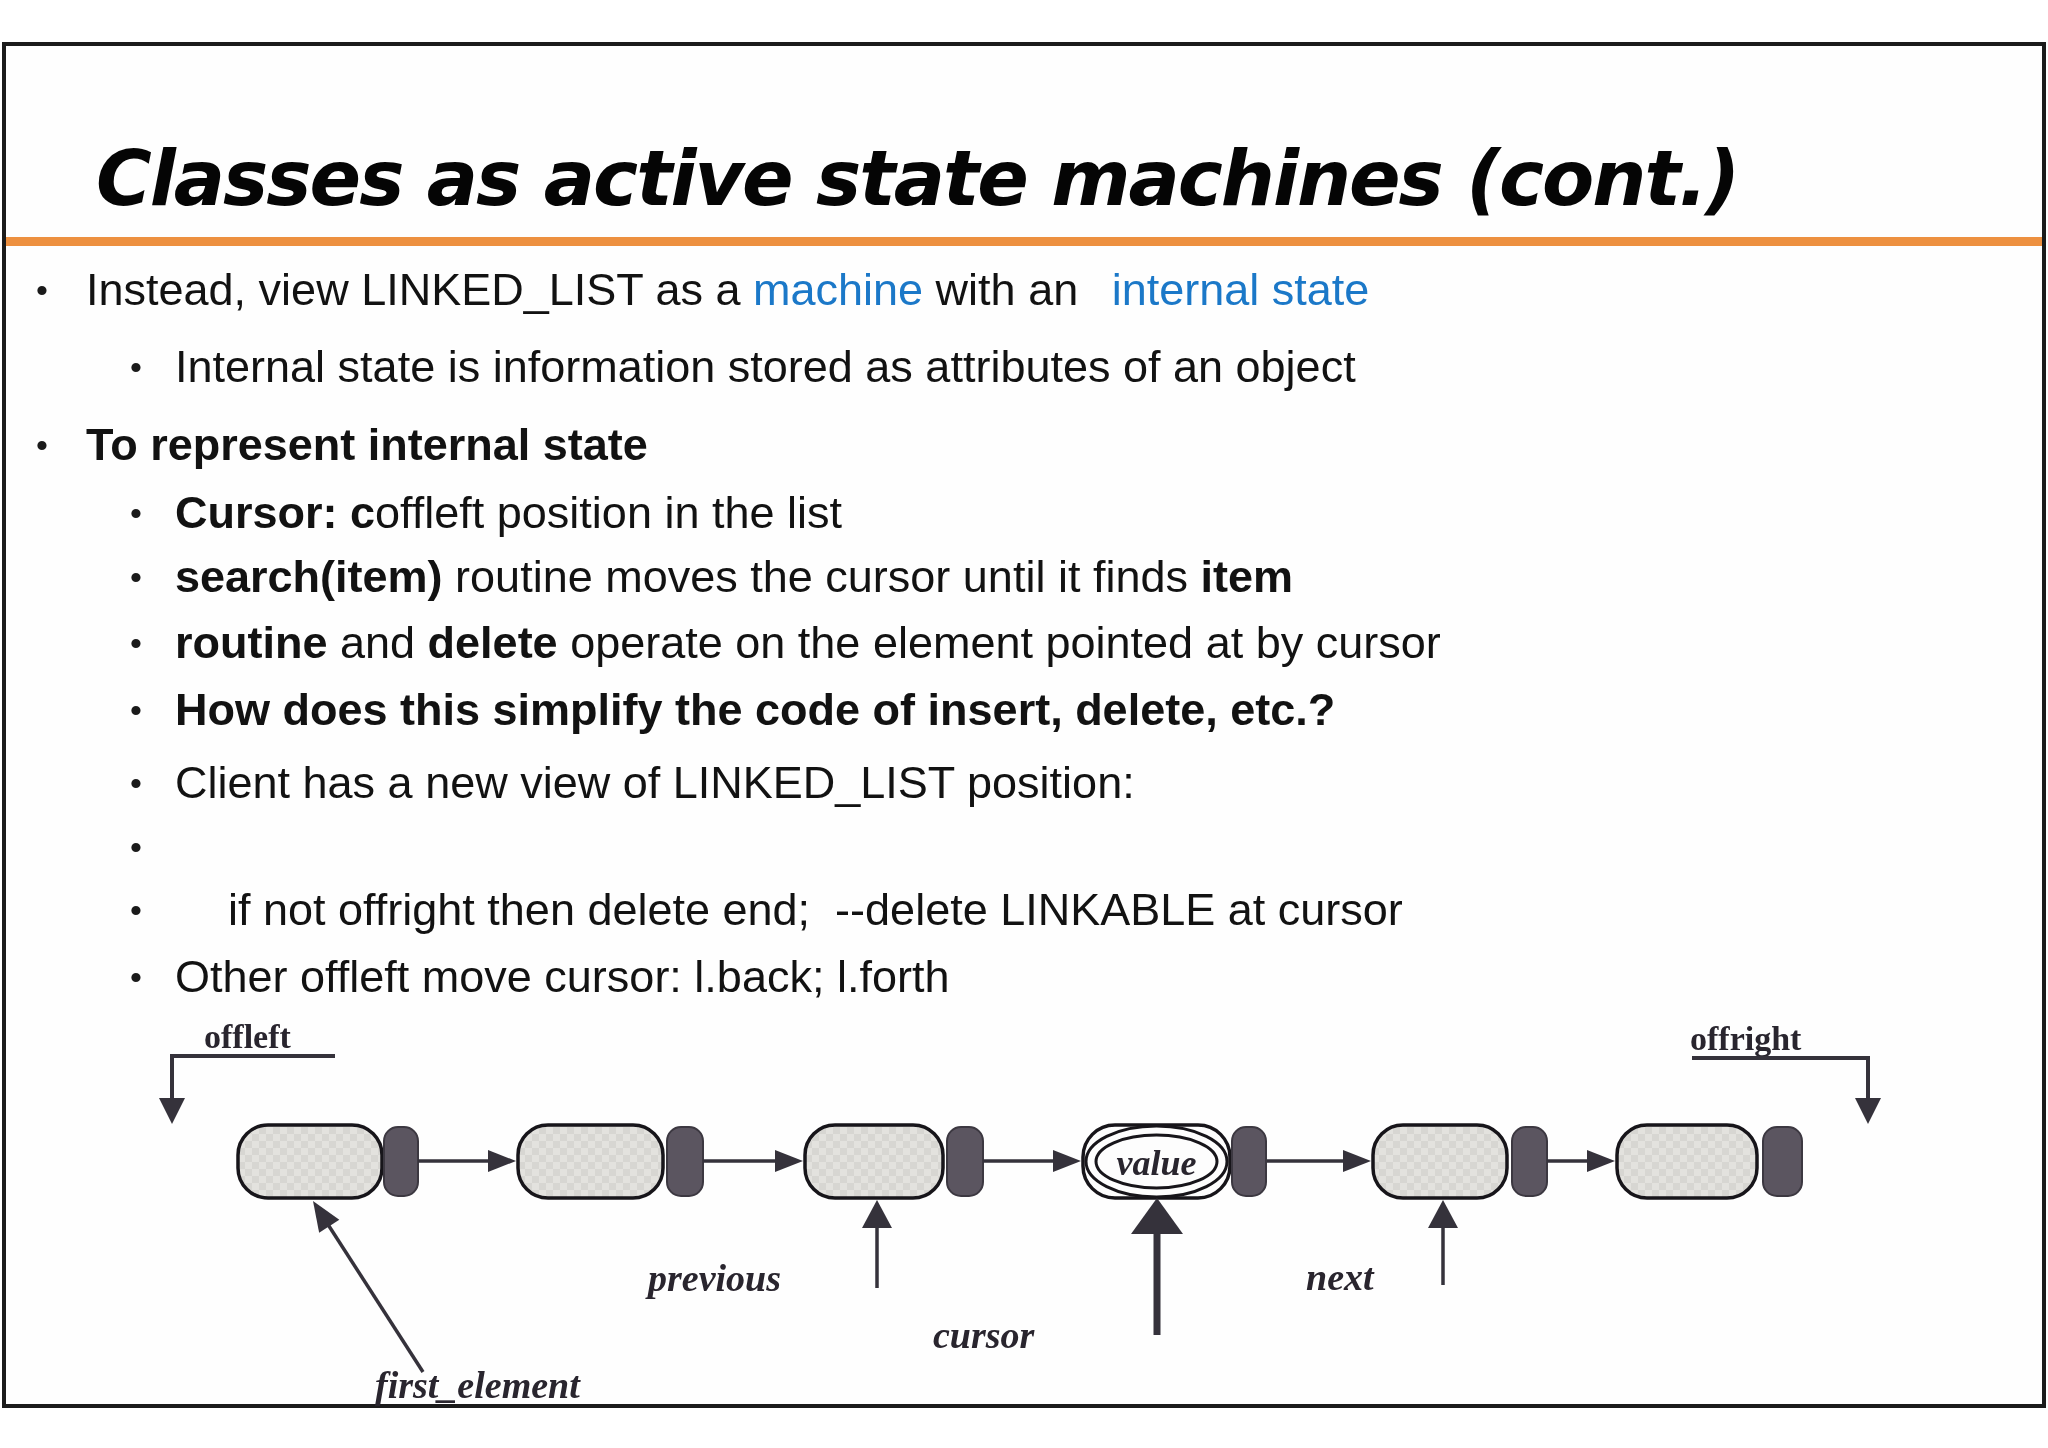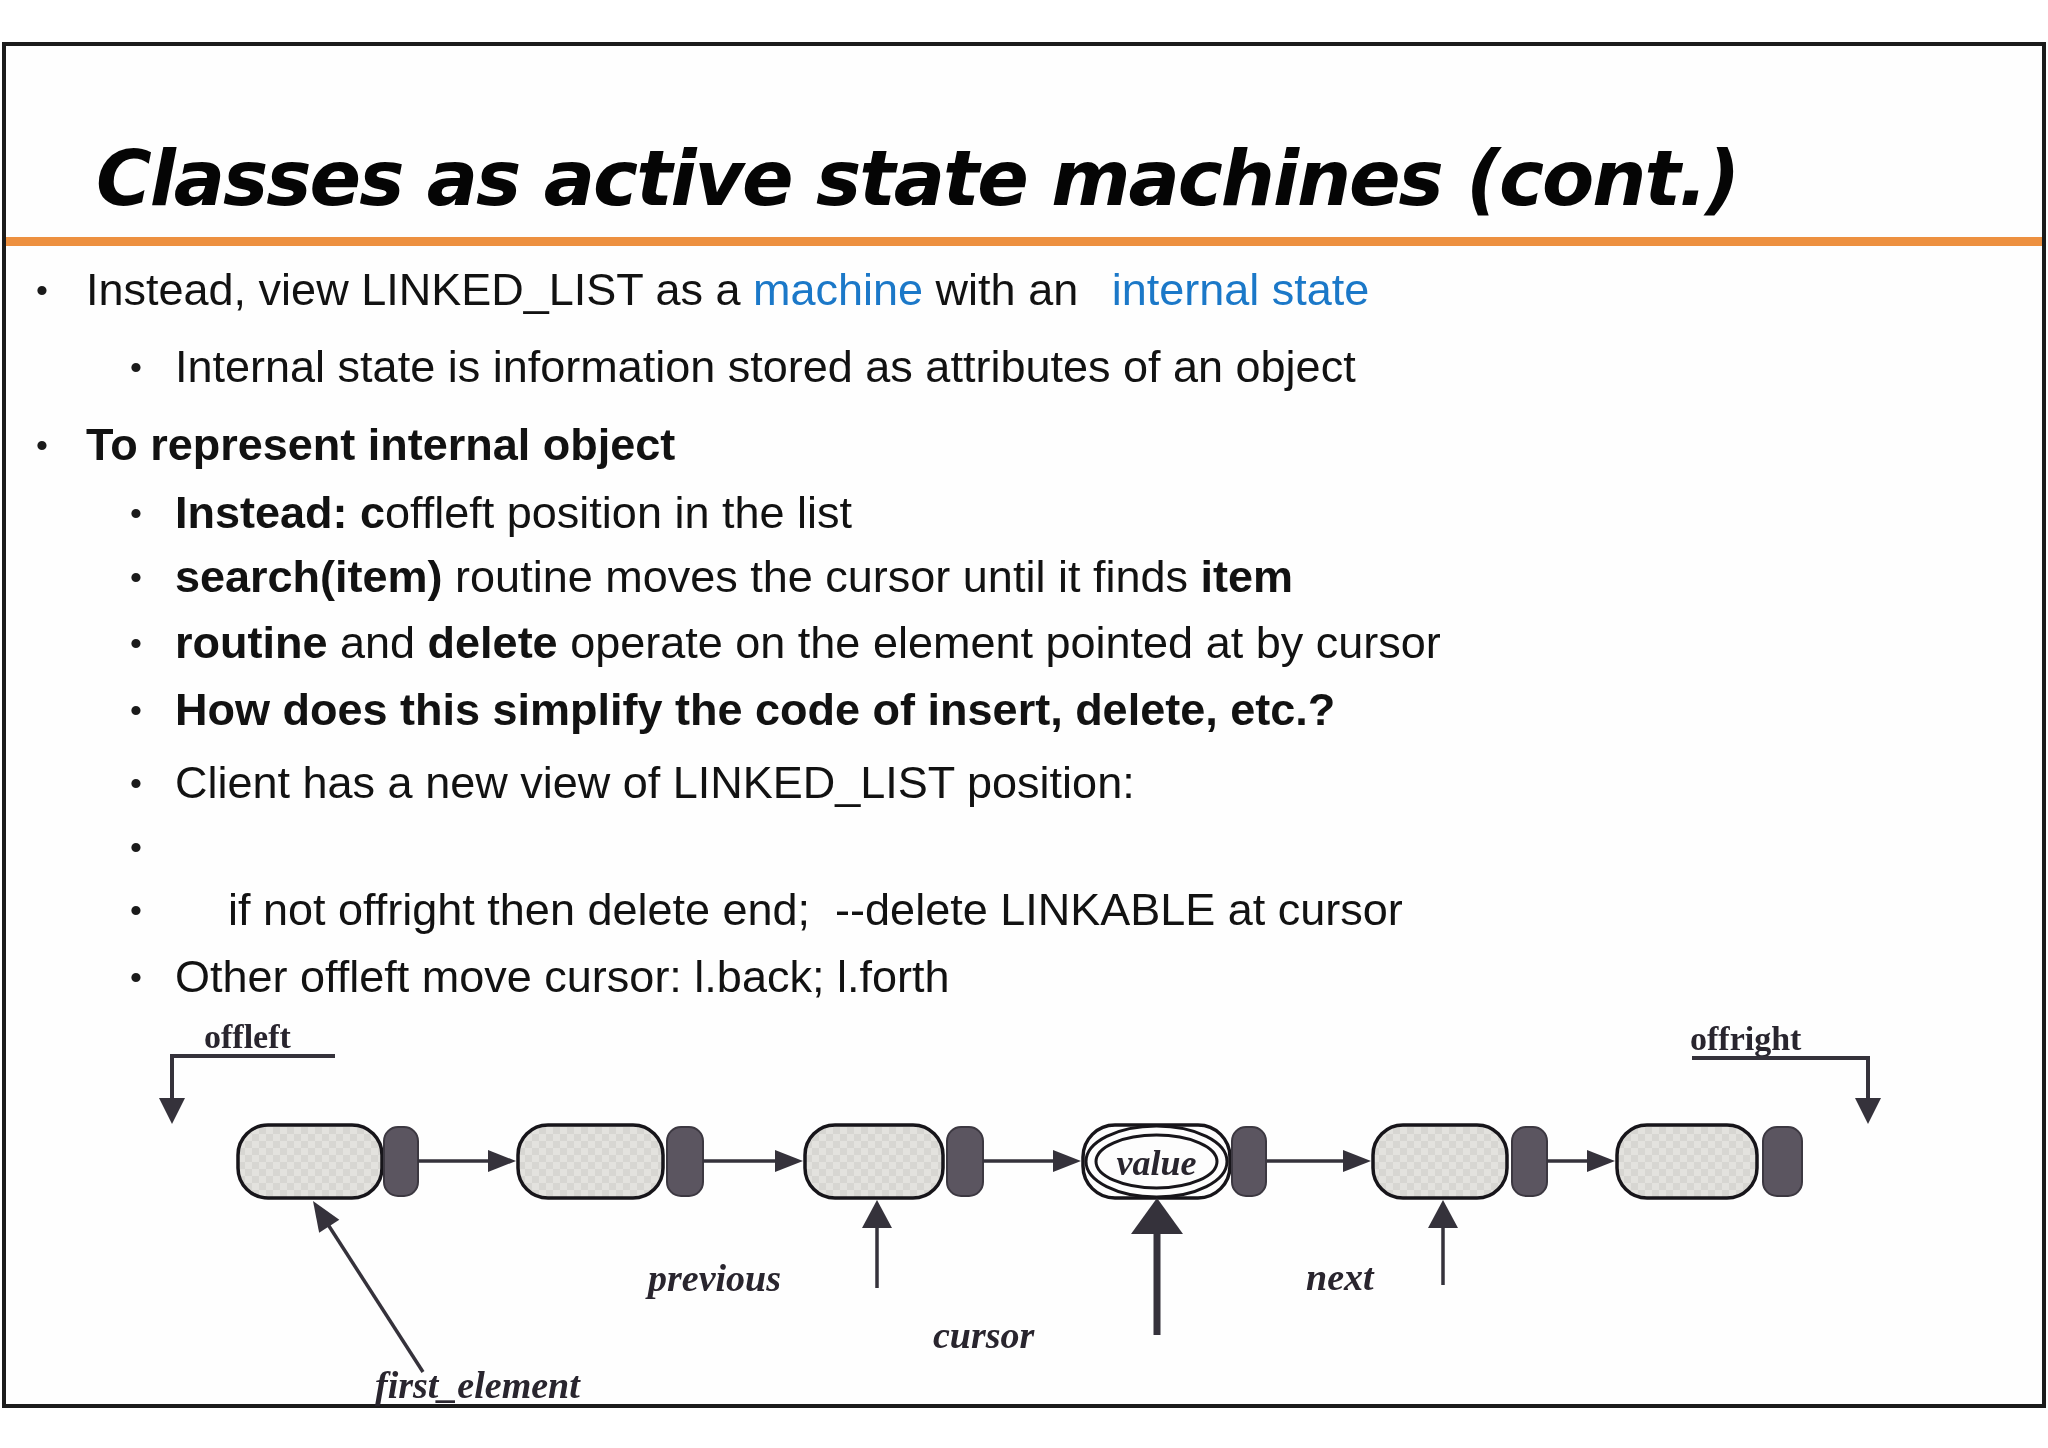--- a/index.html
+++ b/index.html
@@ -29,22 +29,22 @@
 <body>
 
 <div class="slide">
   <div class="title">Classes as active state machines (cont.)</div>
   <div class="rule" style="top: 191px; left: 0px; width: 2036px; background: rgb(237, 144, 64);"></div>
 </div>
 
 <div class="bullets" id="bullets">
     <div class="bullet-row l1" style="top: 264px;"><span class="dot">•</span><span class="txt"><span>Instead, view LINKED_LIST as a </span><span style="color: rgb(27, 120, 200);">machine</span><span> with an </span><span style="color: rgb(27, 120, 200); margin-left: 21px;">internal state</span></span></div>
     <div class="bullet-row l2" style="top: 341px;"><span class="dot">•</span><span class="txt"><span>Internal state is information stored as attributes of an object</span></span></div>
-    <div class="bullet-row l1" style="top: 419px;"><span class="dot">•</span><span class="txt"><span class="b">To represent internal object</span></span></div>
-    <div class="bullet-row l2" style="top: 487px;"><span class="dot">•</span><span class="txt"><span class="b">Instead: c</span><span>offleft position in the list</span></span></div>
+    <div class="bullet-row l1" style="top: 419px;"><span class="dot">•</span><span class="txt"><span class="b">To represent internal state</span></span></div>
+    <div class="bullet-row l2" style="top: 487px;"><span class="dot">•</span><span class="txt"><span class="b">Cursor: c</span><span>offleft position in the list</span></span></div>
     <div class="bullet-row l2" style="top: 551px;"><span class="dot">•</span><span class="txt"><span class="b">search(item)</span><span> routine moves the cursor until it finds </span><span class="b">item</span></span></div>
     <div class="bullet-row l2" style="top: 617px;"><span class="dot">•</span><span class="txt"><span class="b">routine</span><span> and </span><span class="b">delete</span><span> operate on the element pointed at by cursor</span></span></div>
     <div class="bullet-row l2" style="top: 684px;"><span class="dot">•</span><span class="txt"><span class="b">How does this simplify the code of insert, delete, etc.?</span></span></div>
     <div class="bullet-row l2" style="top: 757px;"><span class="dot">•</span><span class="txt"><span>Client has a new view of LINKED_LIST position:</span></span></div>
     <div class="bullet-row l3" style="top: 821px;"><span class="dot">•</span></div>
     <div class="bullet-row l3" style="top: 884px;"><span class="dot">•</span><span class="txt"><span>if not offright then delete end;  --delete LINKABLE at cursor</span></span></div>
     <div class="bullet-row l2" style="top: 951px;"><span class="dot">•</span><span class="txt"><span>Other offleft move cursor: l.back; l.forth</span></span></div>
   </div>
 
 <svg id="diagram" width="2048" height="420" viewBox="0 1010 2048 420" style="position:absolute;left:0;top:1010px;">

